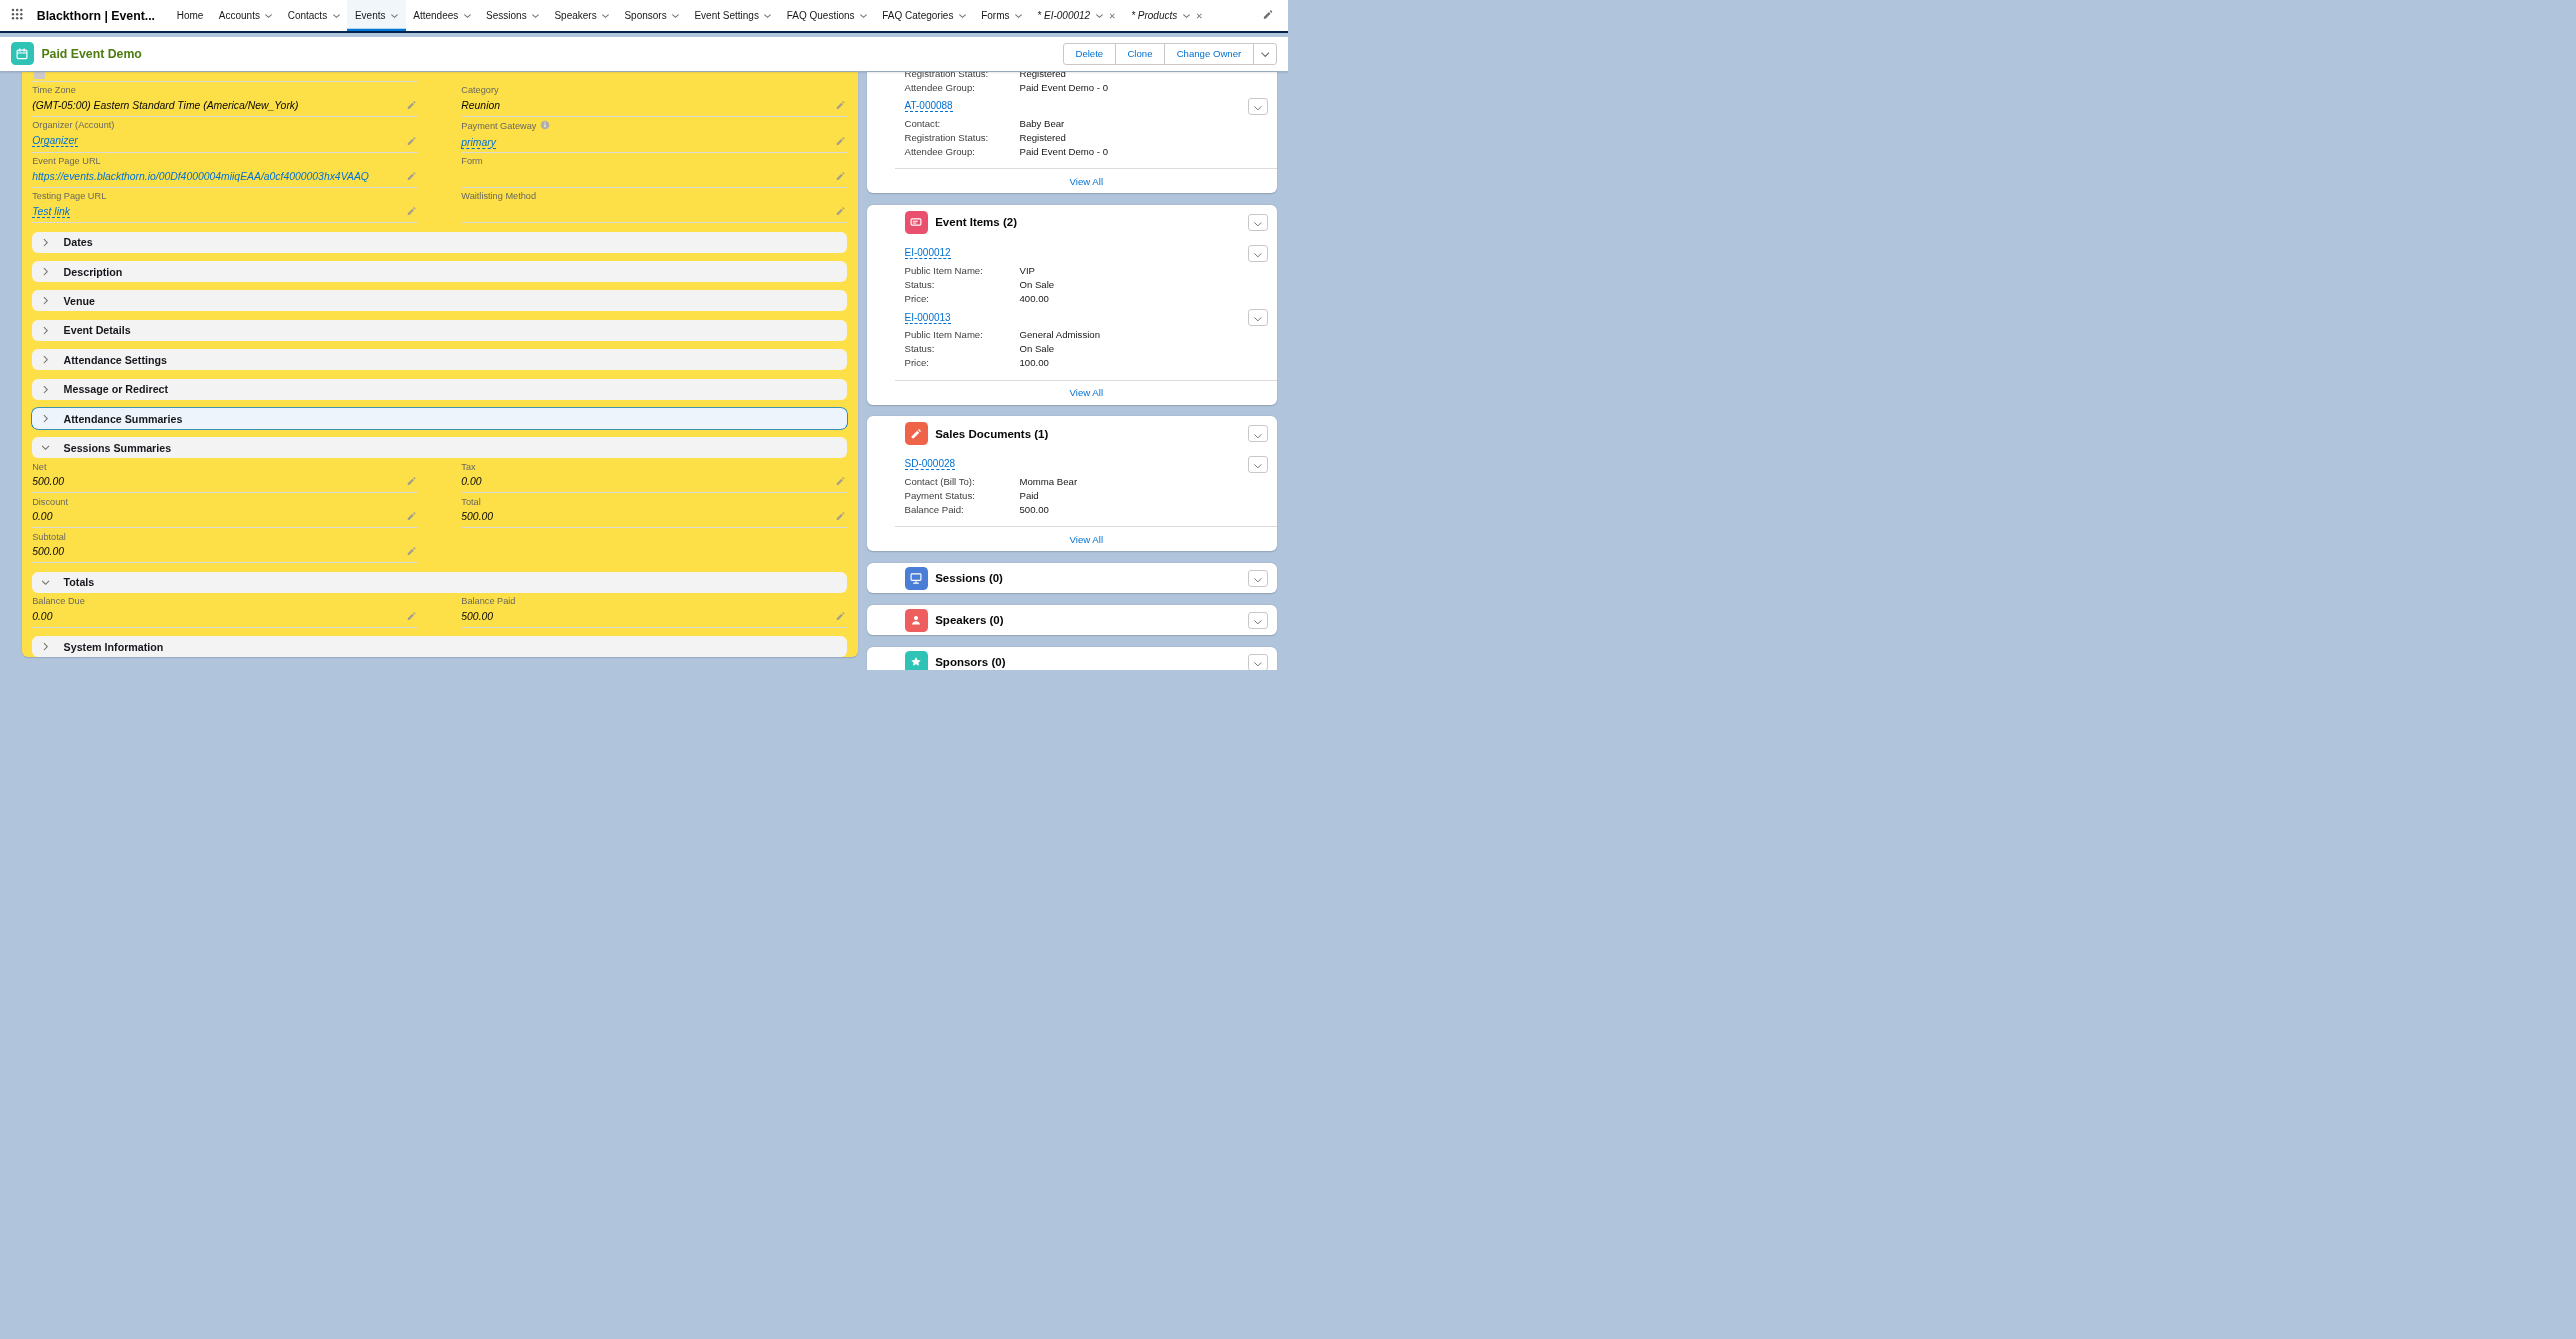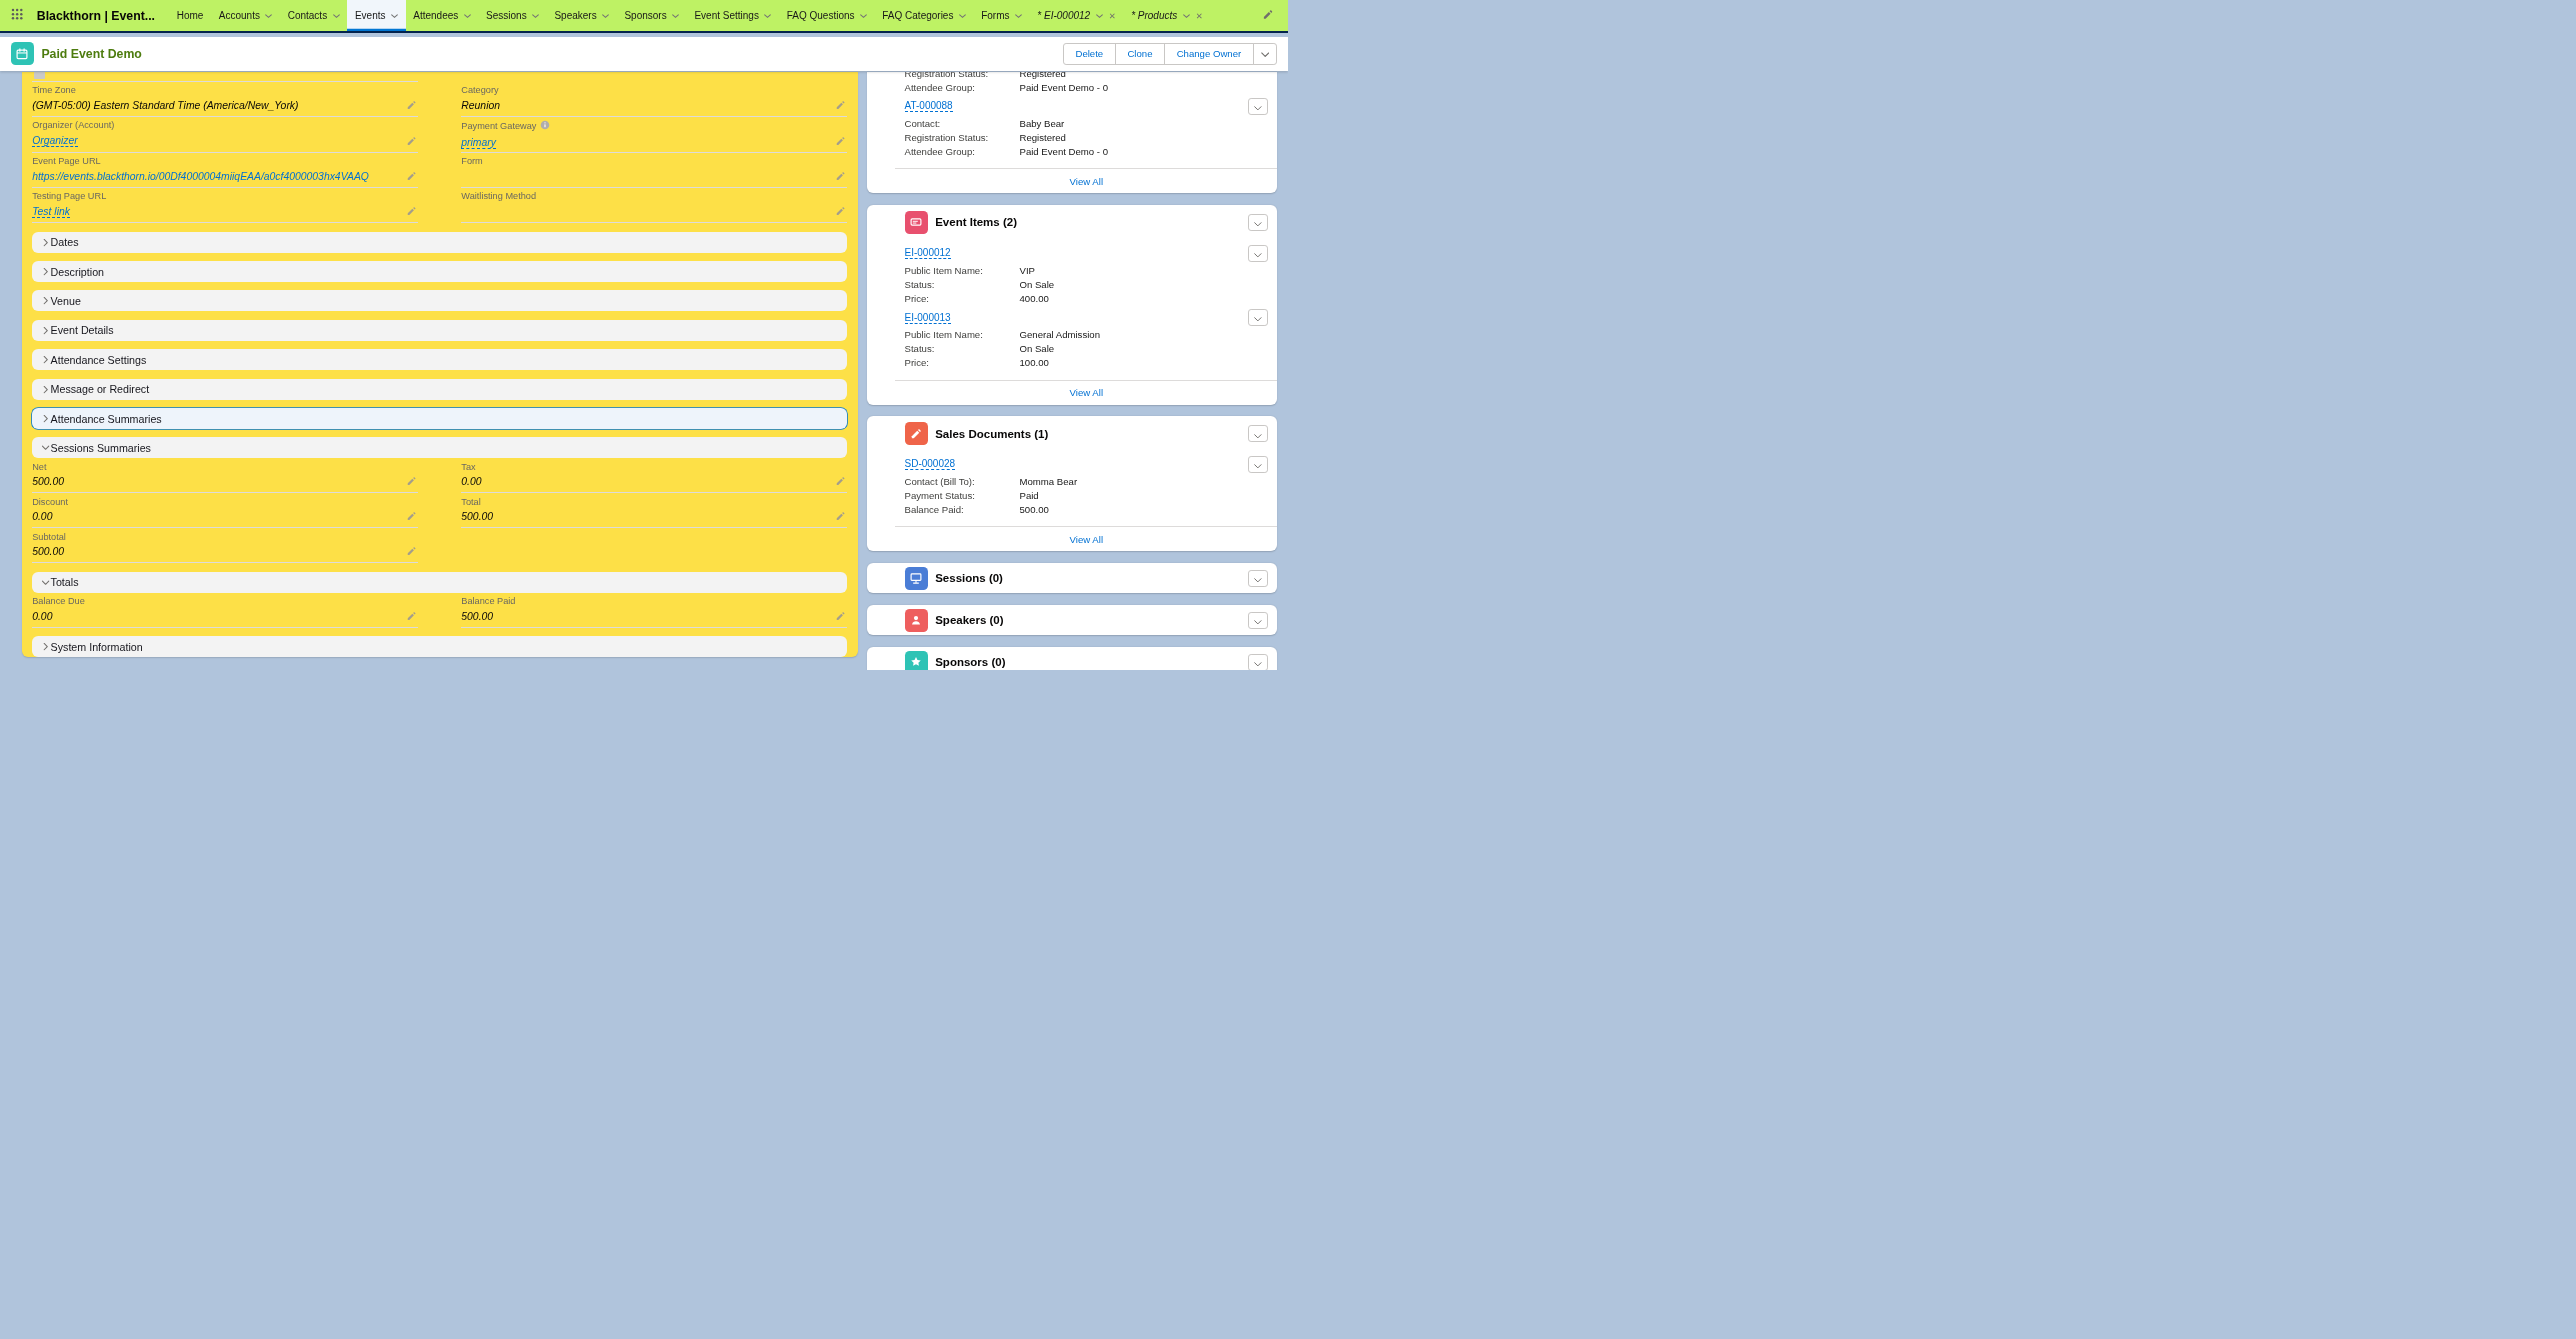--- a/index.html
+++ b/index.html
@@ -2,21 +2,21 @@
 <html style="font-size:12.3px"><head>
 <meta charset="utf-8">
 <style>
   *{margin:0;padding:0;box-sizing:border-box;}
   html,body{width:1288px;height:670px;overflow:hidden;}
   body{font-family:"Liberation Sans",sans-serif;background:#b0c4dc;color:#16161d;font-size:10px;}
   a{text-decoration:none;color:#0070d2;cursor:pointer;}
   button{font-family:inherit;background:none;border:none;cursor:pointer;}
 
   
-  .global-nav{height:33px;background:#bef264;border-bottom:2.3px solid #03234d;display:flex;align-items:center;padding:0 9.2px 0 6.1px;}
+  .global-nav{height:33px;background:#ffffff;border-bottom:2.3px solid #03234d;display:flex;align-items:center;padding:0 9.2px 0 6.1px;}
   .waffle{width:23px;height:23px;display:flex;align-items:center;justify-content:center;border-radius:3.1px;flex:none;}
   .app-name{font-size:12.3px;font-weight:700;color:#080707;margin:0 14px 0 7.7px;white-space:nowrap;}
   .tabs{display:flex;align-items:stretch;height:31px;flex:1;min-width:0;overflow:hidden;}
   .tab{display:flex;align-items:center;gap:5.4px;padding:0 7.7px;font-size:10px;color:#181818;cursor:pointer;white-space:nowrap;}
   .tab.active{background:#f1f6fb;box-shadow:inset 0 -2.3px 0 #0176d3;}
   .tab .tchev{display:flex;align-items:center;margin-top:1.5px;}
   .tab.temp .tab-label{font-style:italic;}
   .tclose{font-size:8.4px;color:#706e6b;display:flex;align-items:center;margin-left:0.8px;}
   .nav-pencil{margin-left:auto;display:flex;align-items:center;justify-content:center;width:21.5px;height:21.5px;flex:none;}
 
@@ -39,21 +39,21 @@
   .partial-field{height:10px;border-bottom:0.8px solid #dddbda;position:relative;}
   .partial-field.none{border-bottom:none;}
   .cut-box{position:absolute;left:1.5px;bottom:2.3px;width:11.5px;height:7px;background:#c9c9c9;border-radius:0.8px;}
   .field{position:relative;border-bottom:0.8px solid #dddbda;padding:3.1px 0;min-height:35px;}
   .flabel{font-size:9.2px;color:#696761;display:flex;align-items:center;gap:3.8px;line-height:11.5px;}
   .fvalue{font-size:10.4px;color:#080707;margin-top:2.3px;line-height:13px;min-height:13px;padding-right:20px;white-space:nowrap;overflow:hidden;text-overflow:ellipsis;font-style:italic;}
   .pencil{position:absolute;right:1.5px;bottom:5.4px;display:flex;opacity:.9;}
   .dotted{border-bottom:0.8px dashed #0070d2;}
 
   
-  .section-header{height:21px;margin-top:8.4px;background:#f3f3f3;border-radius:6.1px;display:flex;align-items:center;gap:0;padding:0 8.4px;font-weight:400;font-size:10.7px;color:#16161d;cursor:pointer;}
+  .section-header{height:21px;margin-top:8.4px;background:#f3f3f3;border-radius:6.1px;display:flex;align-items:center;gap:13px;padding:0 8.4px;font-weight:700;font-size:10.7px;color:#16161d;cursor:pointer;}
   .section-header.highlight{background:#eef4fb;box-shadow:0 0 0 0.8px #0176d3;}
   .sec-chev{display:flex;align-items:center;width:10px;justify-content:center;}
 
   
   .card{background:#fff;border-radius:6.1px;box-shadow:0 0.8px 1.5px rgba(0,0,0,.18);overflow:hidden;padding-left:28px;}
   .card.clipped{border-radius:0 0 6.1px 6.1px;}
   .card-header{display:flex;align-items:center;gap:7.7px;padding:3.8px 9.2px;}
   .card-header.tall{padding:6.1px 9.2px;}
   .card-icon{width:23px;height:23px;border-radius:4.6px;flex:none;display:flex;align-items:center;justify-content:center;}
   .card-title{font-size:11.5px;font-weight:700;color:#080707;}

